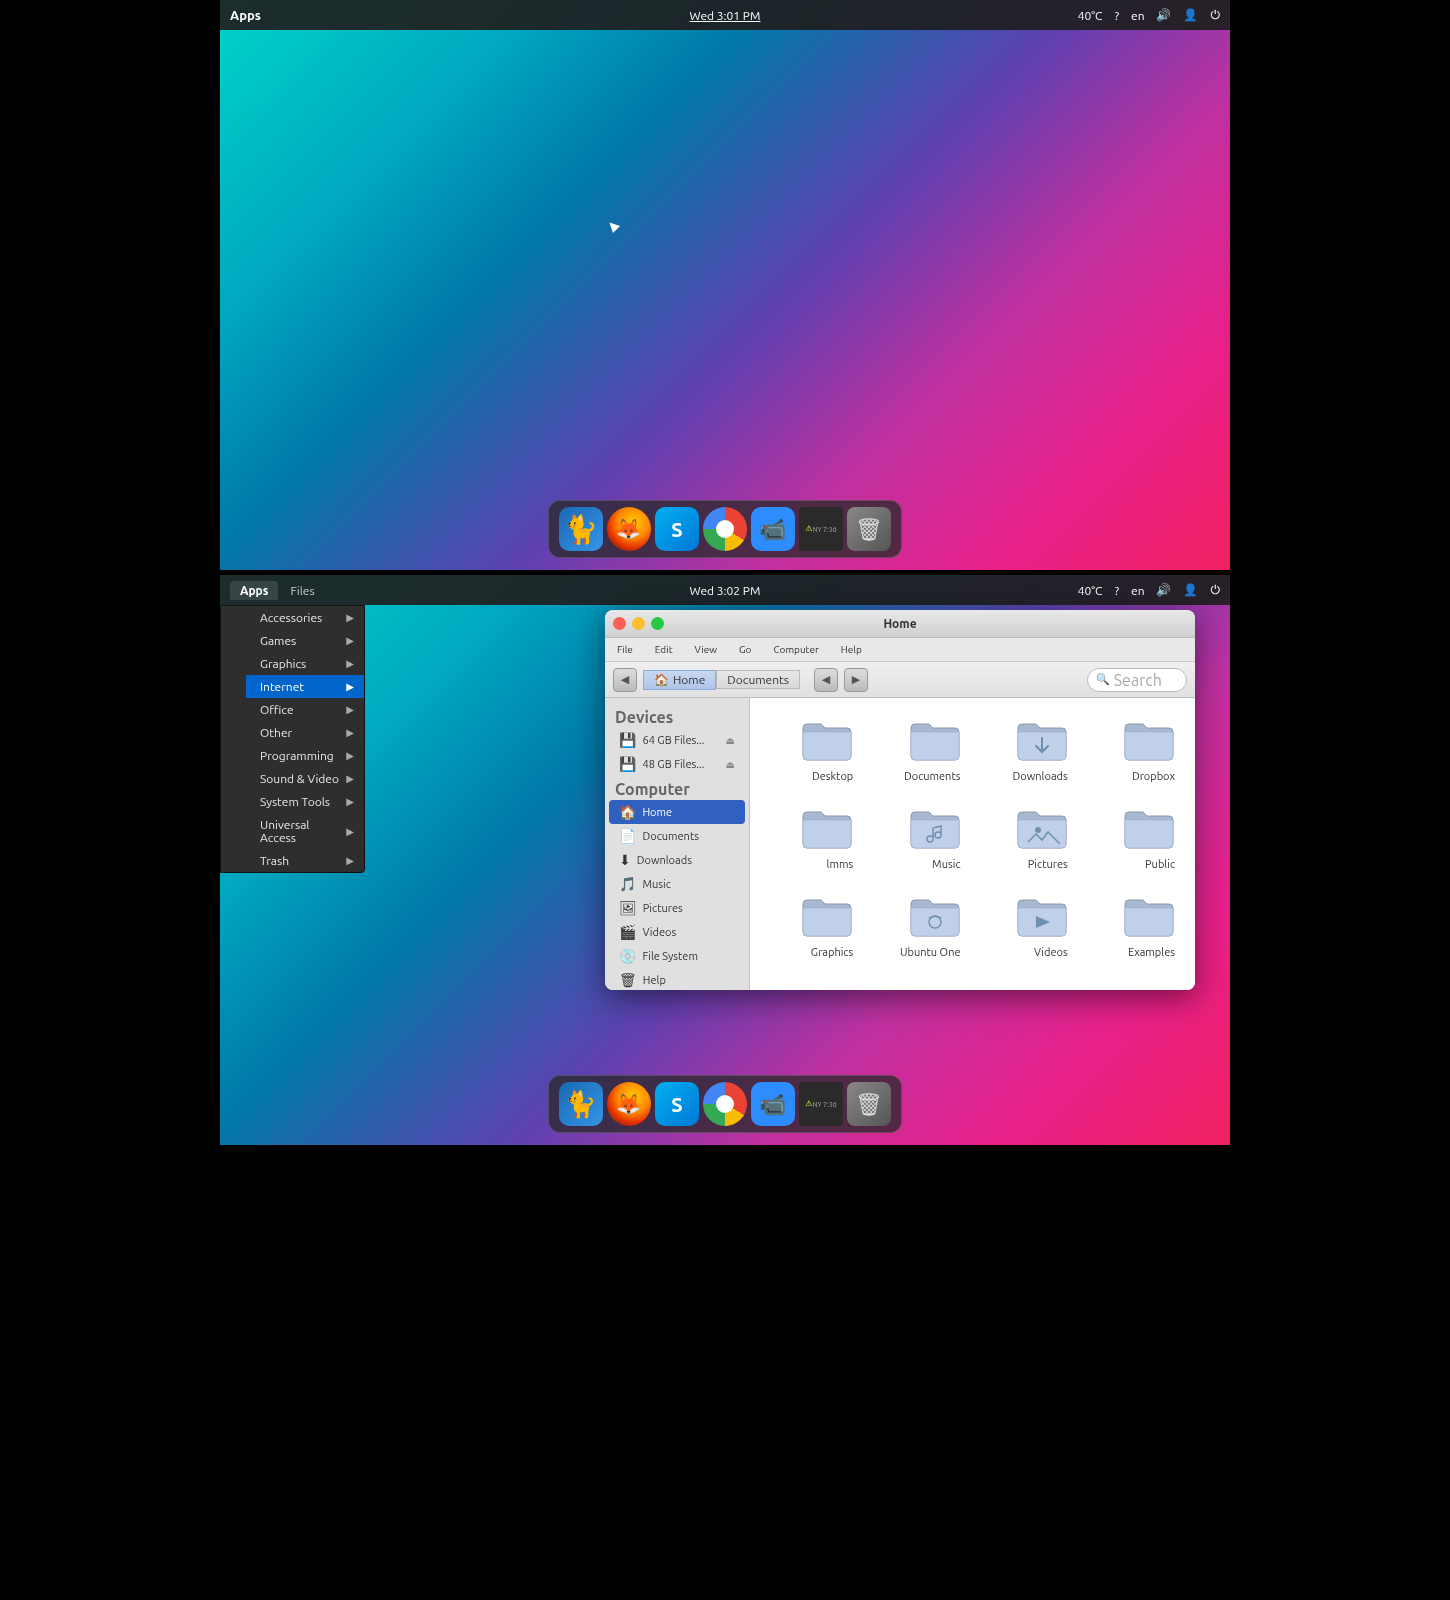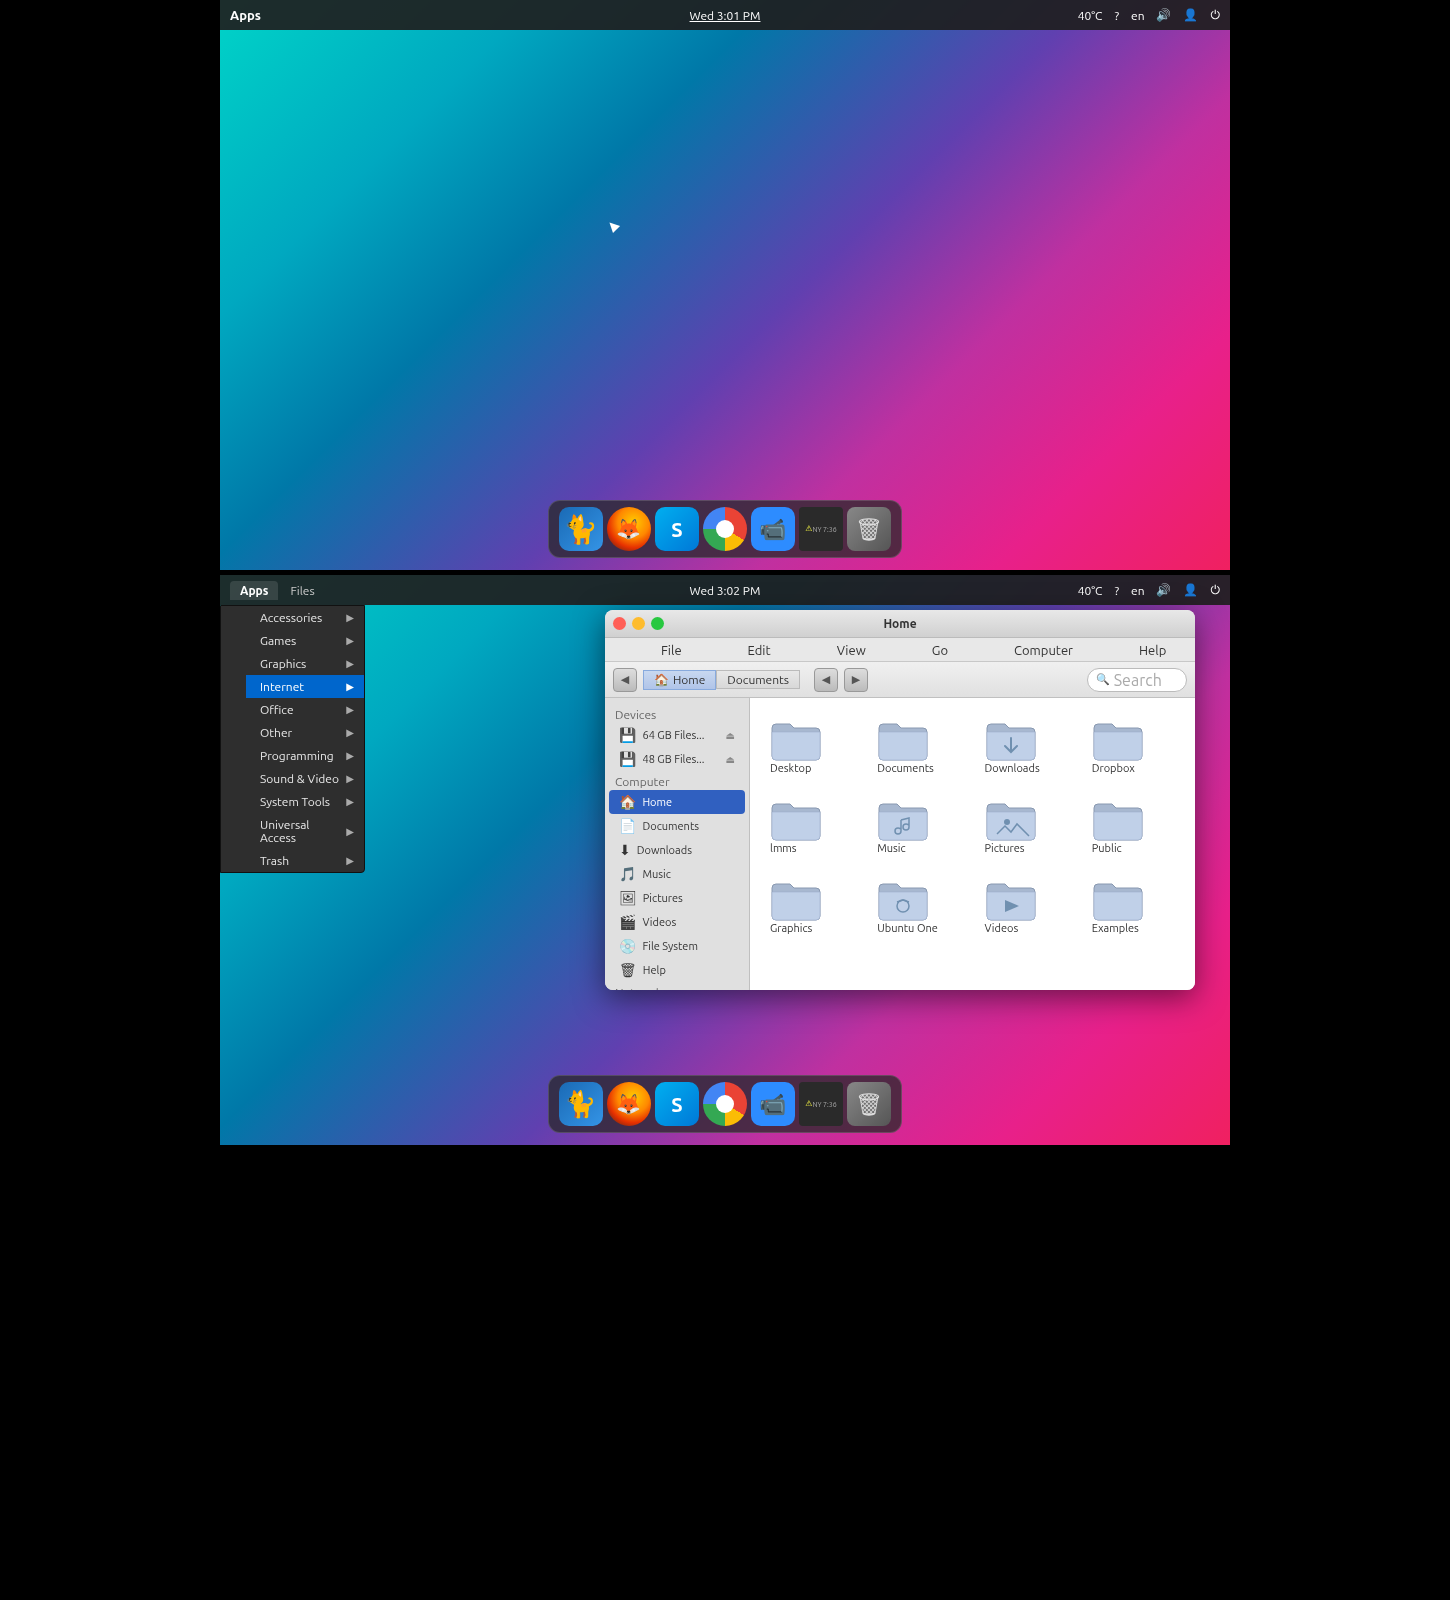--- a/index.html
+++ b/index.html
@@ -214,26 +214,25 @@
     .fm-menubar {
       height: 24px;
       background: #e8e8e8;
       display: flex;
       align-items: center;
       padding: 0 8px;
       gap: 14px;
       border-bottom: 1px solid #c8c8c8;
     }
     .fm-menu-item {
-      font-size: 13px;
+      font-size: 10px;
       color: #333;
       cursor: pointer;
       padding: 2px 4px;
       border-radius: 3px;
-      margin-left: 44px;
     }
 
     .fm-toolbar {
       height: 36px;
       background: linear-gradient(180deg, #f0f0f0 0%, #e0e0e0 100%);
       border-bottom: 1px solid #c0c0c0;
       display: flex;
       align-items: center;
       padding: 0 8px;
       gap: 6px;
@@ -281,22 +280,22 @@
     }
 
     .fm-sidebar {
       width: 145px;
       background: #e0e0e0;
       border-right: 1px solid #c0c0c0;
       overflow-y: auto;
       padding-top: 6px;
     }
     .fm-sidebar-section {
-      font-size: 12px;
-      font-weight: normal;
+      font-size: 16px;
+      font-weight: bold;
       color: #666;
       padding: 4px 10px 2px;
       text-transform: none;
     }
     .fm-sidebar-item {
       display: flex; align-items: center; gap: 6px;
       padding: 4px 10px;
       font-size: 11px; color: #333;
       cursor: pointer;
       border-radius: 4px;
@@ -315,21 +314,21 @@
       background: #fff;
       overflow-y: auto;
       padding: 14px;
     }
     .fm-grid {
       display: grid;
       grid-template-columns: repeat(4, 1fr);
       gap: 12px;
     }
     .fm-file-item {
-      display: flex; flex-direction: column; align-items: flex-start; gap: 0;
+      display: flex; flex-direction: column; align-items: flex-end; gap: 8px;
       padding: 6px;
       border-radius: 4px;
       cursor: pointer;
     }
     .fm-folder-icon {
       width: 52px; height: 44px;
       position: relative;
     }
     .fm-folder-icon svg { width: 100%; height: 100%; }
     .fm-file-label {

